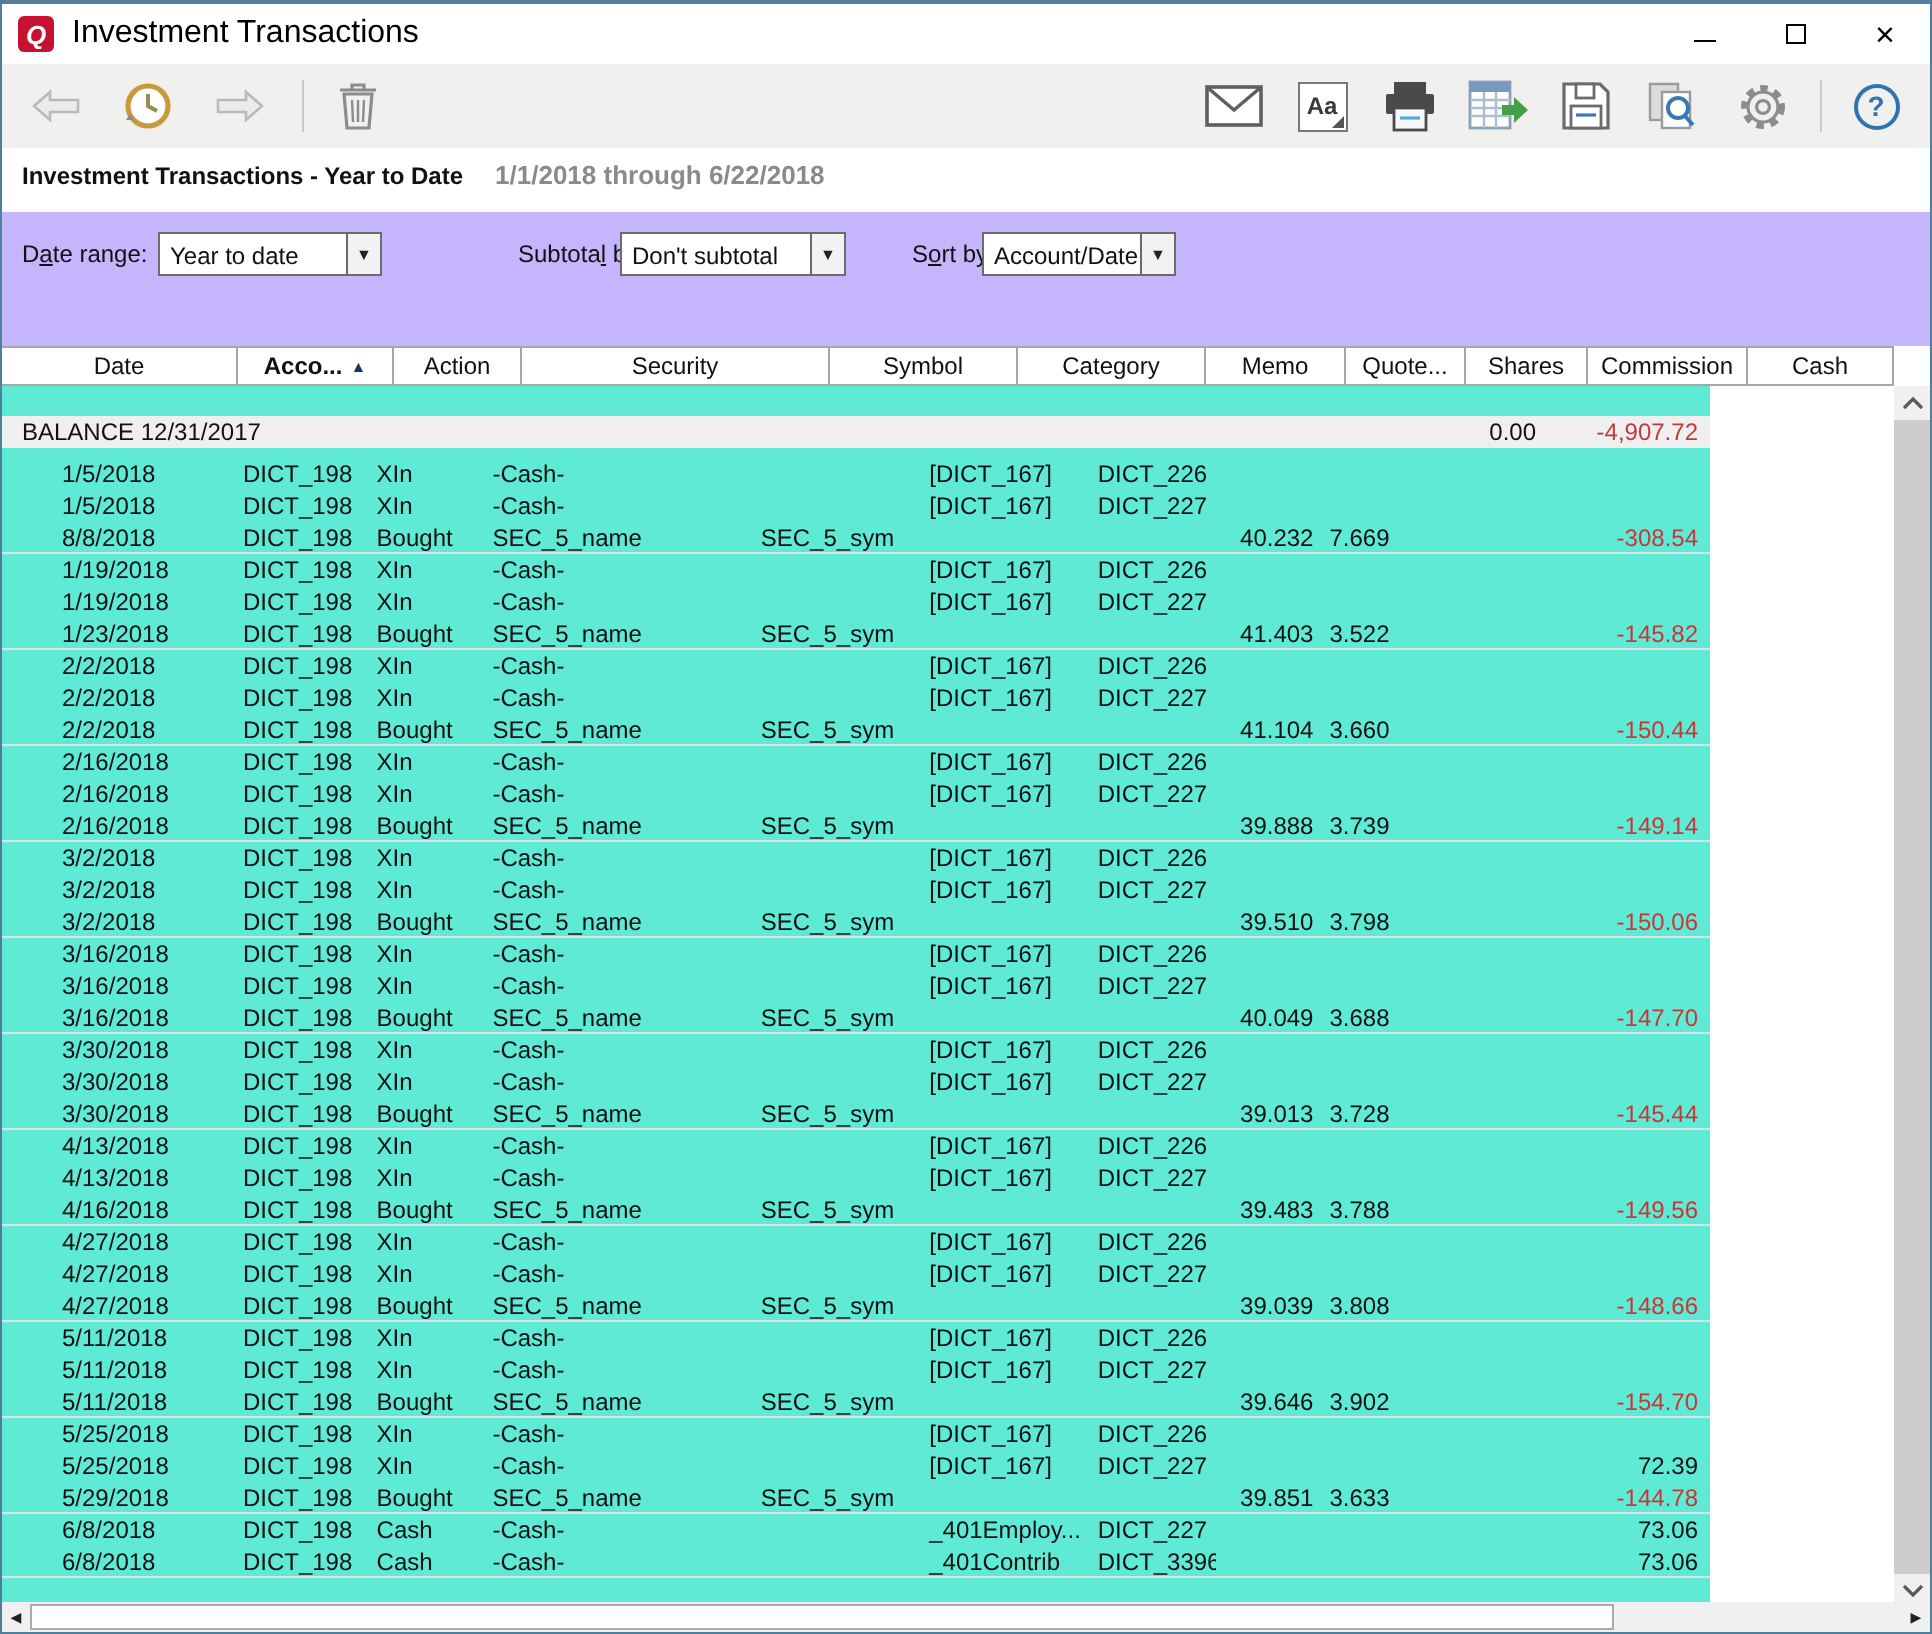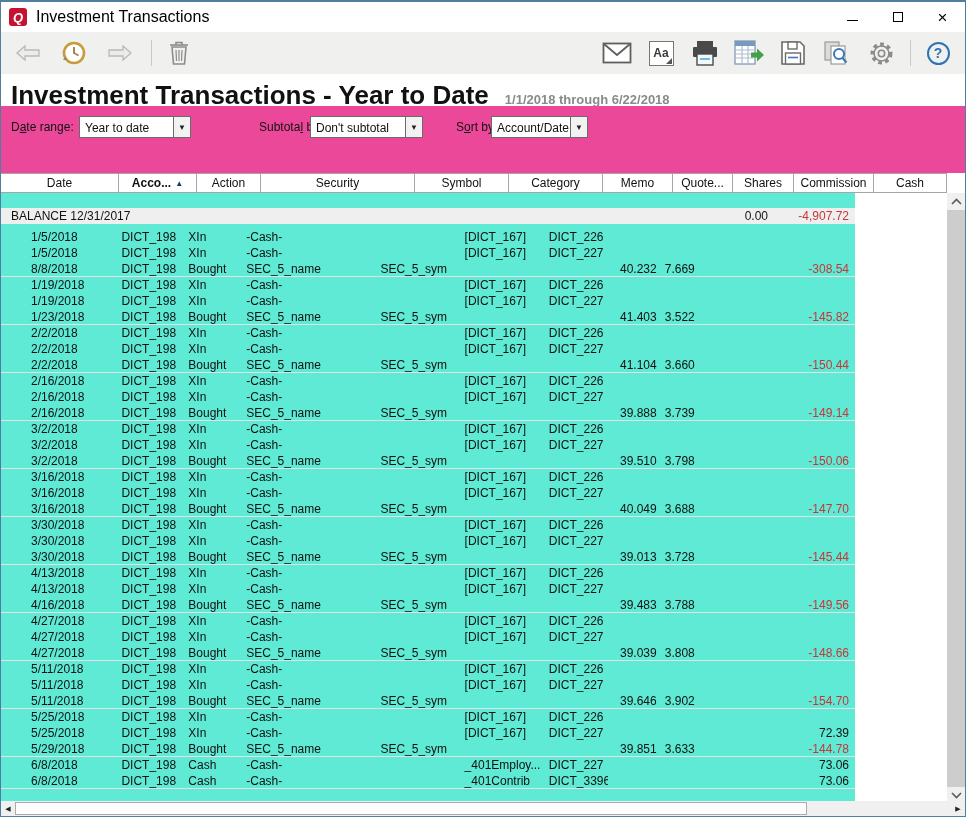--- a/index.html
+++ b/index.html
@@ -26,25 +26,25 @@
   .tb-right .tb-ico { margin-right:10px; }
   .aa-box { width:25px; height:25px; border:1px solid #777; background:#fff; position:relative;
             display:flex; align-items:center; justify-content:center; font-size:12px; font-weight:bold; color:#3a3a3a;}
   .aa-box i { position:absolute; right:1px; bottom:1px; width:0; height:0; border-style:solid;
               border-width:0 0 6px 6px; border-color:transparent transparent #555 transparent; }
   .help-circle { width:23px; height:23px; border-radius:50%; border:2px solid #2e74b5; color:#2e74b5;
                  font-weight:bold; font-size:14px; display:flex; align-items:center; justify-content:center; }
 
   
   .report-head { height:32px; background:#fff; display:flex; align-items:baseline; padding:6px 0 0 10px; }
-  .report-title { font-size:26px; font-weight:bold; color:#111; }
+  .report-title { font-size:12px; font-weight:bold; color:#111; }
   .report-sub { font-size:13px; font-weight:bold; color:#8a8a8a; margin-left:16px; }
 
   
-  .filterbar { height:67px; background:#ec4899; position:relative; font-size:12px; color:#111; }
+  .filterbar { height:67px; background:#c4b5fd; position:relative; font-size:12px; color:#111; }
   .flabel { position:absolute; top:14px; }
   .combo { position:absolute; top:10px; height:22px; background:#fff; border:1px solid #6b6b6b;
            display:flex; align-items:stretch; }
   .combo .val { flex:1; font-size:12px; padding:4px 0 0 5px; white-space:nowrap; overflow:hidden; }
   .combo .btn { width:17px; border-left:1px solid #6b6b6b; background:#f2f2f2; display:flex;
                 align-items:center; justify-content:center; font-size:8px; color:#222; }
 
   
   .thead { height:20px; width:946px; display:flex; border-top:1px solid #a6a6a6; border-bottom:1px solid #a6a6a6;
            background:#fff; font-size:12px; color:#111; }

